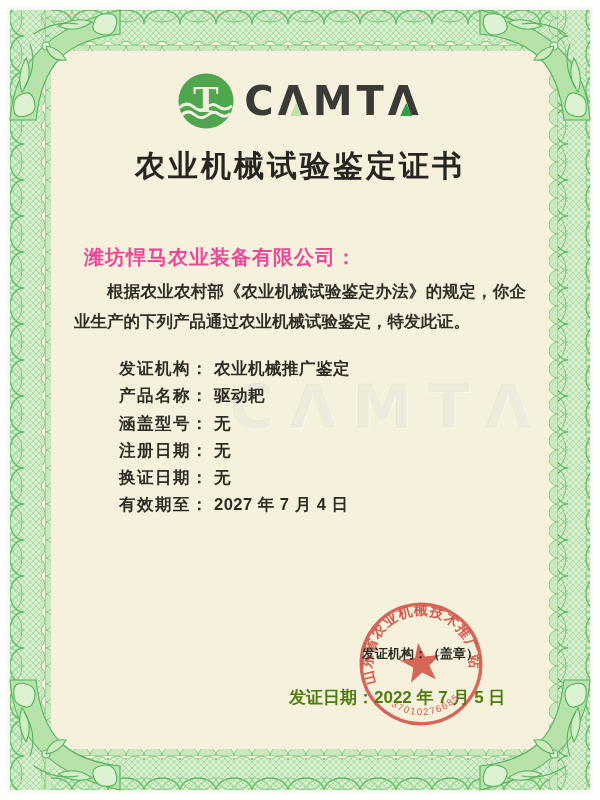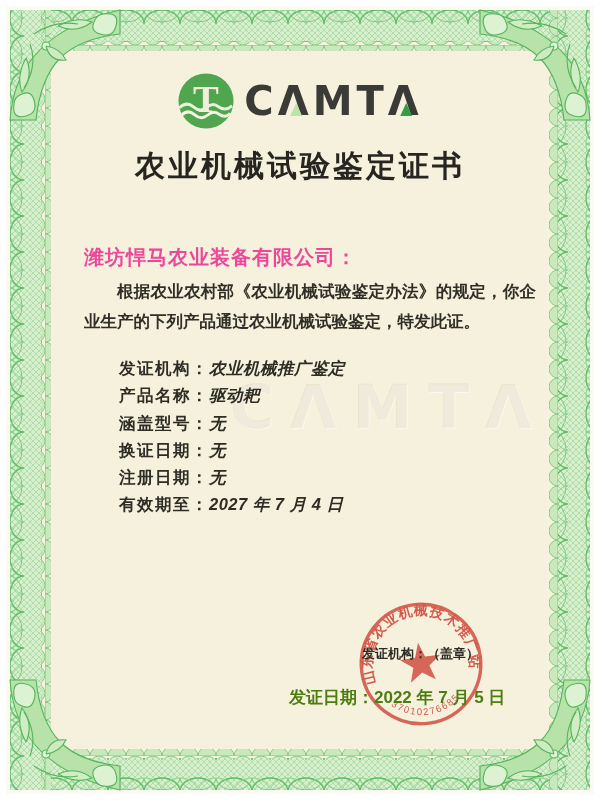--- a/index.html
+++ b/index.html
@@ -17,26 +17,26 @@
   .lam{position:relative;display:inline-block;}
   .tri{position:absolute;bottom:5px;left:50%;transform:translateX(-40%);width:0;height:0;
         border-left:6px solid transparent;border-right:6px solid transparent;
         border-bottom:13px solid #bce3a8;}
   .tri.dark{border-bottom-color:#2f9e47;}
   .title{position:absolute;top:146px;left:0;width:100%;text-align:center;z-index:2;
         font-family:"Liberation Serif","DejaVu Serif",serif;font-weight:700;font-size:30px;
         letter-spacing:3px;color:#262520;}
   .recipient{position:absolute;top:220px;left:84px;font-size:20px;font-weight:700;color:#ec4899;
         letter-spacing:1px;z-index:2;margin-top:24px;}
-  .body-par{position:absolute;top:276px;left:84px;width:452px;font-size:16.5px;font-weight:600;
+  .body-par{position:absolute;top:276px;left:74px;width:452px;font-size:16.5px;font-weight:600;
         line-height:30px;color:#302f27;text-indent:33px;text-align:justify;z-index:2;}
   .fields{position:absolute;top:355px;left:119px;font-size:16.5px;font-weight:700;color:#2e2d25;z-index:2;}
   .field-row{height:27.3px;line-height:27.3px;white-space:nowrap;}
   .field-label{letter-spacing:1.5px;}
-  .field-value{letter-spacing:0.5px;font-style:italic;}
+  .field-value{letter-spacing:0.5px;margin-left:5px;}
   .issuer{position:absolute;top:645px;left:362px;font-size:13px;font-weight:700;color:#2c2b23;z-index:4;white-space:nowrap;}
   .issue-date{position:absolute;top:686px;left:289px;font-size:17px;font-weight:700;color:#4d7c0f;z-index:4;white-space:nowrap;}
   .seal{position:absolute;top:600px;left:357px;width:128px;height:128px;z-index:3;
         transform:rotate(-8deg);opacity:0.88;mix-blend-mode:multiply;}
 </style>
 </head>
 <body>
 
 <div class="cert">
 
@@ -130,22 +130,22 @@
   <div class="title">农业机械试验鉴定证书</div>
 
   <div class="recipient">潍坊悍马农业装备有限公司：</div>
 
   <div class="body-par">根据农业农村部《农业机械试验鉴定办法》的规定，你企业生产的下列产品通过农业机械试验鉴定，特发此证。</div>
 
   <div class="fields">
     <div class="field-row"><span class="field-label">发证机构：</span><span class="field-value">农业机械推广鉴定</span></div>
     <div class="field-row"><span class="field-label">产品名称：</span><span class="field-value">驱动耙</span></div>
     <div class="field-row"><span class="field-label">涵盖型号：</span><span class="field-value">无</span></div>
+    <div class="field-row"><span class="field-label">注册日期：</span><span class="field-value">无</span></div>
     <div class="field-row"><span class="field-label">换证日期：</span><span class="field-value">无</span></div>
-    <div class="field-row"><span class="field-label">注册日期：</span><span class="field-value">无</span></div>
     <div class="field-row"><span class="field-label">有效期至：</span><span class="field-value">2027 年 7 月 4 日</span></div>
   </div>
 
   <svg class="seal" viewBox="0 0 120 120">
     <defs>
       <path id="sealTop" d="M16.8 75.7 A46 46 0 1 1 103.2 75.7" fill="none"></path>
       <path id="sealBot" d="M17.6 82.5 A48 48 0 0 0 102.4 82.5" fill="none"></path>
     </defs>
     <circle cx="60" cy="60" r="56" fill="none" stroke="#d64a40" stroke-width="3.2" opacity="0.92"></circle>
     <polygon points="60,40 64.7,53.5 79,53.8 67.6,62.5 71.8,76.2 60,68 48.2,76.2 52.4,62.5 41,53.8 55.3,53.5" fill="#d64a40" opacity="0.92"></polygon>

